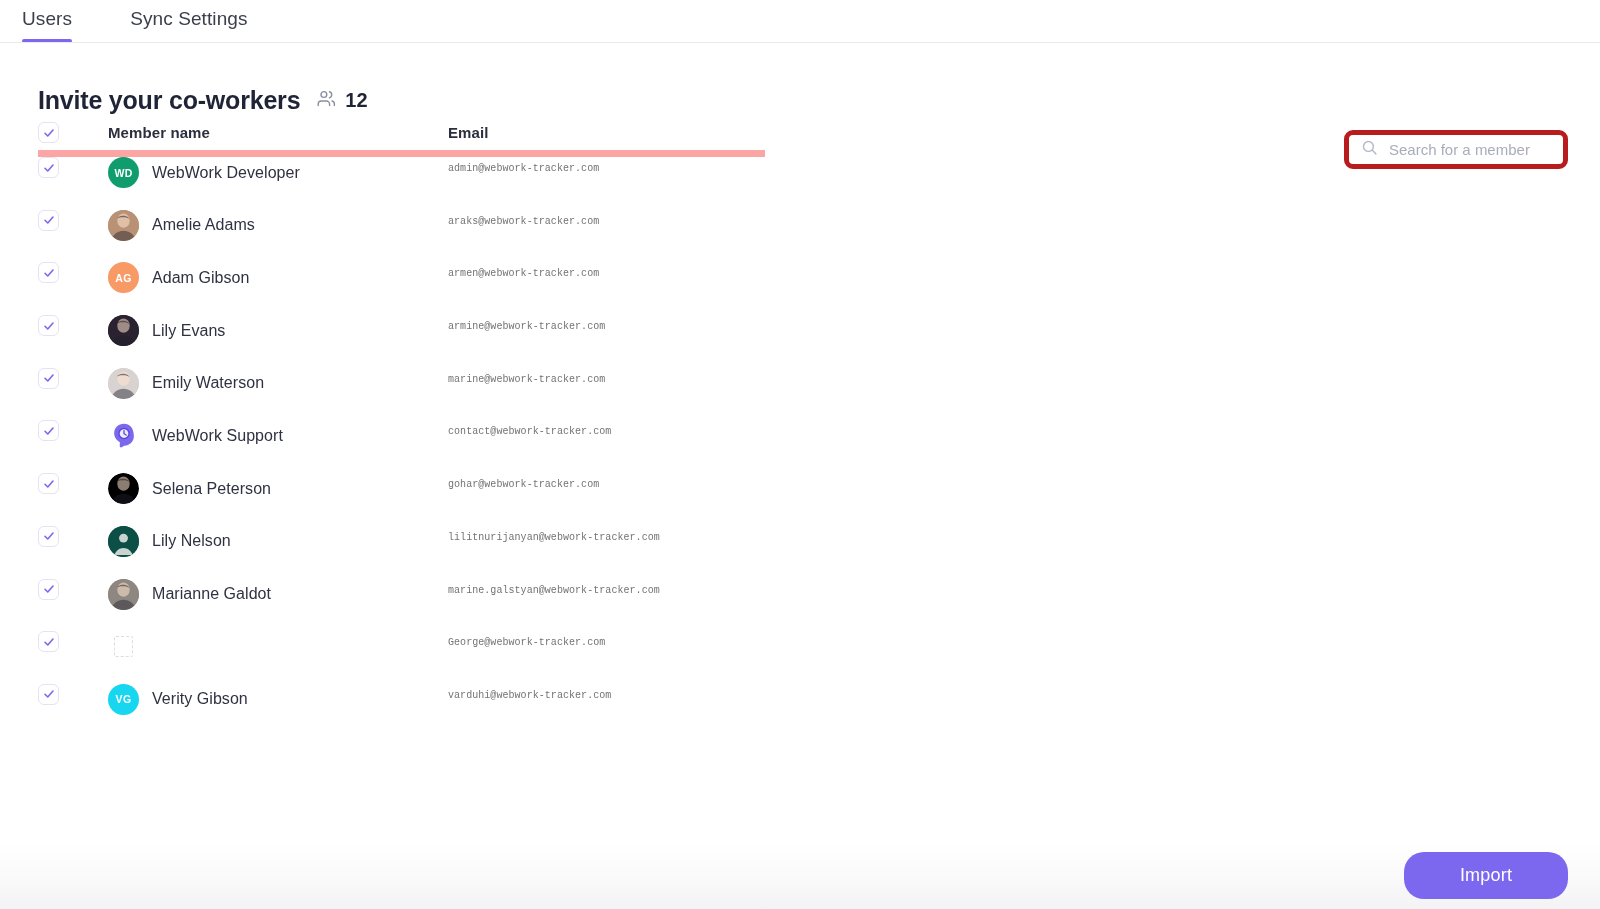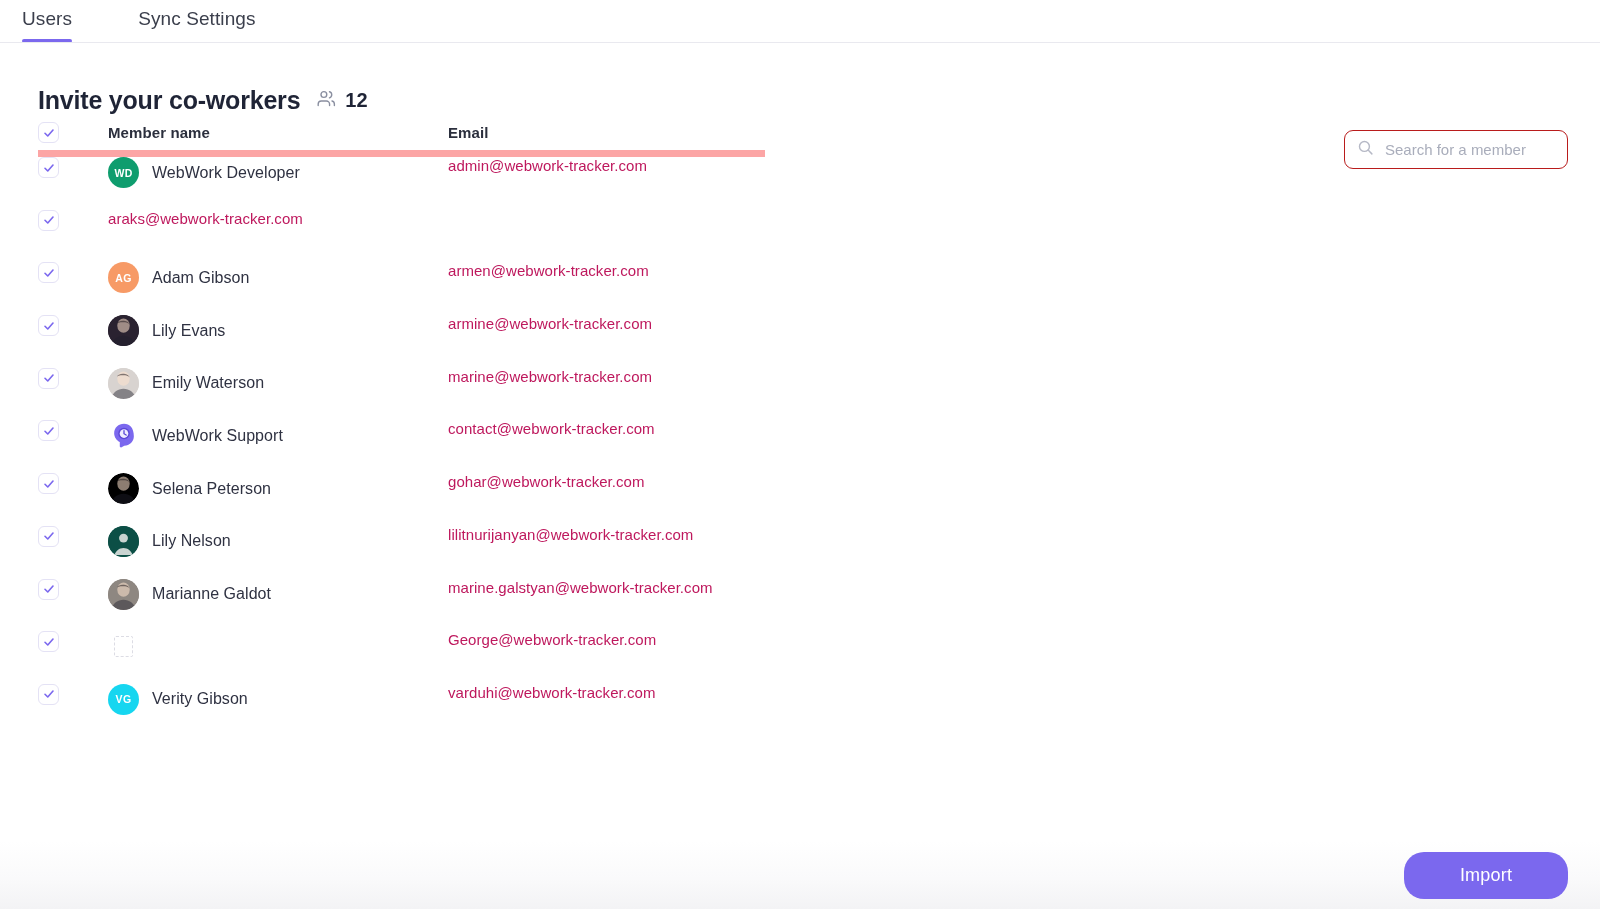--- a/index.html
+++ b/index.html
@@ -10,21 +10,21 @@
     overflow: hidden;
   }
 
   
   .tabbar {
     position: relative;
     height: 43px;
     display: flex;
     align-items: flex-start;
     padding-left: 22px;
-    gap: 12px;
+    gap: 4px;
   }
   .tabbar::after {
     content: "";
     position: absolute;
     left: 0; right: 0; bottom: 0;
     height: 1px;
     background: #e9e9ef;
   }
   .tab {
     position: relative;
@@ -76,21 +76,21 @@
     color: #1f2436;
   }
 
   
   .search-box {
     position: absolute;
     left: 1344px;
     top: 87px;
     width: 224px;
     height: 39px;
-    border: 1px solid #b91c1c;
+    border: 5px solid #b91c1c;
     border-radius: 9px;
     background: #fff;
     display: flex;
     align-items: center;
     padding: 0 12px;
     gap: 11px;
     overflow: hidden;
   }
   .search-box input {
     border: none;
@@ -134,24 +134,25 @@
     align-items: center;
     gap: 13px;
   }
   .name-text {
     font-size: 16px;
     color: #2f3242;
     letter-spacing: .05px;
     white-space: nowrap;
   }
   .email-text {
-    font-size: 15px;
-    color: #be185d;
+    font-size: 10px;
+    color: #737373;
     letter-spacing: .05px;
     white-space: nowrap;
+    font-family: Liberation Mono, monospace;
   }
 
   
   .cb {
     width: 21px; height: 21px;
     border: 1px solid #e4e2f5;
     border-radius: 6px;
     background: #fff;
     display: flex;
     align-items: center;
@@ -280,20 +281,38 @@
         <div class="col-email"><span class="email-text">admin@webwork-tracker.com</span></div>
       </div>
       <div class="row">
         <div class="col-check">
           <span class="cb">
             <svg width="12" height="12" viewBox="0 0 24 24" fill="none" stroke="#7b68ee" stroke-width="3.2" stroke-linecap="round" stroke-linejoin="round">
               <polyline points="4,12.5 9.5,18 20,6"></polyline>
             </svg>
           </span>
         </div>
+        <div class="col-name">
+          <span class="av av-photo" style="background:#b99275">
+            <svg width="31" height="31" viewBox="0 0 32 32">
+              <defs>
+                <clipPath id="cp1">
+                  <circle cx="16" cy="16" r="16"></circle>
+                </clipPath>
+              </defs>
+              <g clip-path="url(#cp1)">
+                <rect width="32" height="32" fill="#b99275"></rect>
+                <ellipse cx="16" cy="11" rx="6.4" ry="7.4" fill="rgba(255,228,205,.55)"></ellipse>
+                <path d="M3 32c2-7 7-10.5 13-10.5S27 25 29 32z" fill="rgba(30,30,45,.45)"></path>
+                <path d="M9 9.5c1-5 12-5 13.5.5C22 7 10 6.5 9 9.5z" fill="rgba(20,14,20,.5)"></path>
+              </g>
+            </svg>
+          </span>
+          <span class="name-text">Amelie Adams</span>
+        </div>
         <div class="col-email"><span class="email-text">araks@webwork-tracker.com</span></div>
       </div>
       <div class="row">
         <div class="col-check">
           <span class="cb">
             <svg width="12" height="12" viewBox="0 0 24 24" fill="none" stroke="#7b68ee" stroke-width="3.2" stroke-linecap="round" stroke-linejoin="round">
               <polyline points="4,12.5 9.5,18 20,6"></polyline>
             </svg>
           </span>
         </div>

